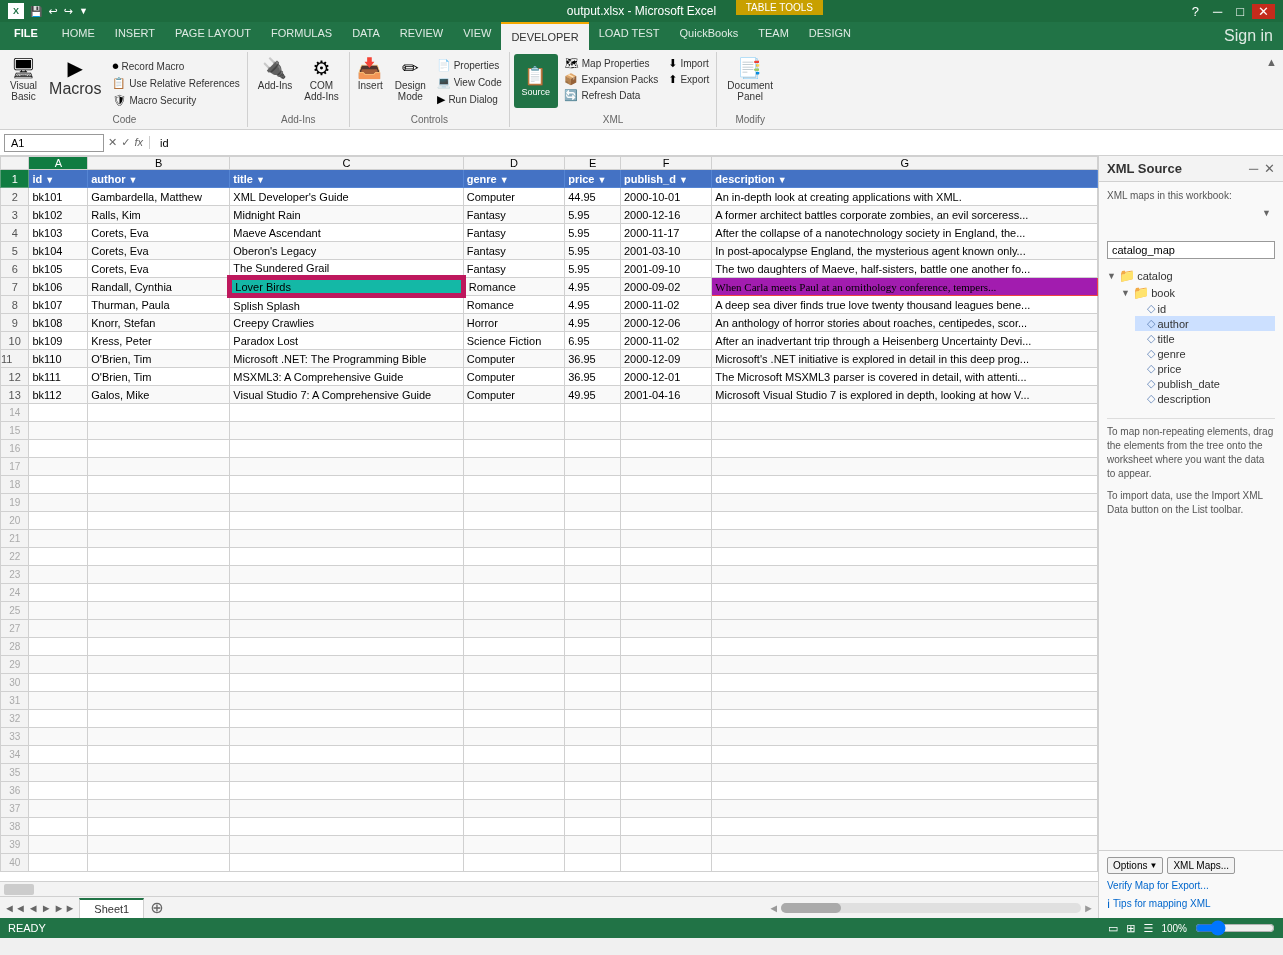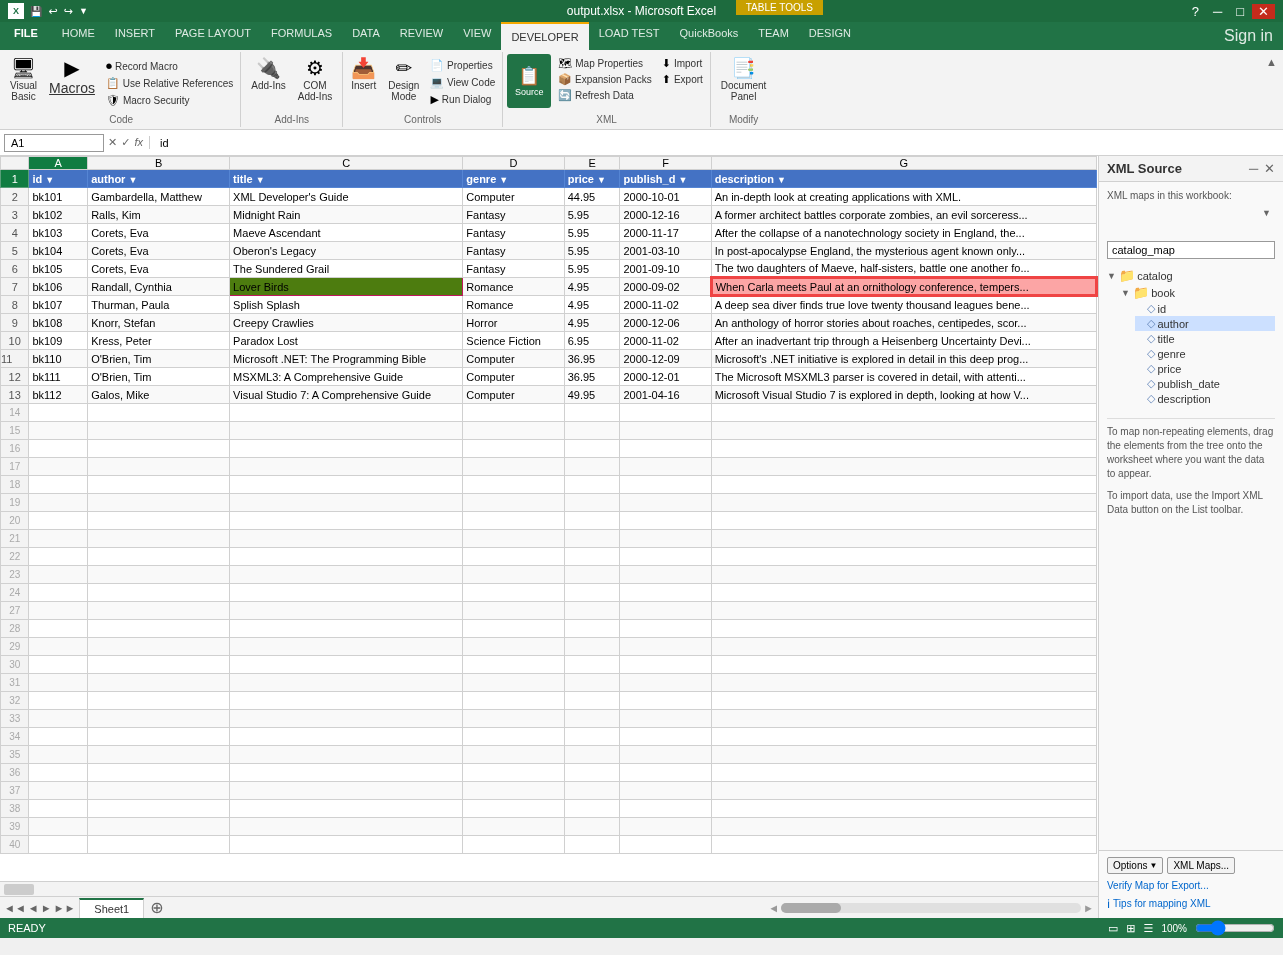--- a/index.html
+++ b/index.html
@@ -48,21 +48,21 @@
   <div style="background:#f3f3f3;border-bottom:1px solid #d0d0d0;display:flex;align-items:stretch;min-height:80px;padding:2px;">
 
     <div style="display:flex;flex-direction:column;border-right:1px solid #d0d0d0;padding:2px 4px;">
       <div style="display:flex;gap:4px;flex:1;align-items:flex-start;">
         <div style="display:flex;flex-direction:column;align-items:center;padding:2px 4px;cursor:pointer;border-radius:2px;">
           <span style="font-size:20px;">🖥</span>
           <span style="font-size:10px;color:#333;text-align:center;">Visual<br>Basic</span>
         </div>
         <div style="display:flex;flex-direction:column;align-items:center;padding:2px 4px;cursor:pointer;">
           <span style="font-size:20px;">▶</span>
-          <span style="font-size:14px;color:#333;text-decoration:underline;">Macros</span>
+          <span style="font-size:16px;color:#333;">Macros</span>
         </div>
         <div style="display:flex;flex-direction:column;gap:2px;justify-content:center;padding-top:4px;">
           <div style="display:flex;align-items:center;gap:3px;cursor:pointer;padding:1px 3px;border-radius:2px;">
             <span style="font-size:12px;">⏺</span>
             <span style="font-size:10px;color:#333;">Record Macro</span>
           </div>
           <div style="display:flex;align-items:center;gap:3px;cursor:pointer;padding:1px 3px;">
             <span style="font-size:11px;">📋</span>
             <span style="font-size:10px;color:#333;">Use Relative References</span>
           </div>
@@ -264,25 +264,25 @@
       <td style="background:white;border:1px solid #d0d0d0;height:18px;overflow:hidden;white-space:nowrap;text-overflow:ellipsis;padding:0 3px;">The Sundered Grail</td>
       <td style="background:white;border:1px solid #d0d0d0;height:18px;overflow:hidden;white-space:nowrap;text-overflow:ellipsis;padding:0 3px;">Fantasy</td>
       <td style="background:white;border:1px solid #d0d0d0;height:18px;overflow:hidden;white-space:nowrap;text-overflow:ellipsis;padding:0 3px;">5.95</td>
       <td style="background:white;border:1px solid #d0d0d0;height:18px;overflow:hidden;white-space:nowrap;text-overflow:ellipsis;padding:0 3px;">2001-09-10</td>
       <td style="background:white;border:1px solid #d0d0d0;height:18px;overflow:hidden;white-space:nowrap;text-overflow:ellipsis;padding:0 3px;">The two daughters of Maeve, half-sisters,    battle one another fo...</td>
     </tr>
             <tr>
       <td style="background:#f3f3f3;border:1px solid #d0d0d0;text-align:center;height:18px;color:#555;">7</td>
       <td style="background:#f9f9f9;border:1px solid #d0d0d0;height:18px;overflow:hidden;white-space:nowrap;text-overflow:ellipsis;padding:0 3px;">bk106</td>
       <td style="background:#f9f9f9;border:1px solid #d0d0d0;height:18px;overflow:hidden;white-space:nowrap;text-overflow:ellipsis;padding:0 3px;">Randall, Cynthia</td>
-      <td style="background:#4d7c0f;border:1px solid #be185d;height:18px;overflow:hidden;white-space:nowrap;text-overflow:ellipsis;padding:0 3px;margin-left:36px;">Lover Birds</td>
+      <td style="background:#14b8a6;border:5px solid #be185d;height:18px;overflow:hidden;white-space:nowrap;text-overflow:ellipsis;padding:0 3px;margin-left:36px;">Lover Birds</td>
       <td style="background:#f9f9f9;border:1px solid #d0d0d0;height:18px;overflow:hidden;white-space:nowrap;text-overflow:ellipsis;padding:0 3px;">Romance</td>
       <td style="background:#f9f9f9;border:1px solid #d0d0d0;height:18px;overflow:hidden;white-space:nowrap;text-overflow:ellipsis;padding:0 3px;">4.95</td>
       <td style="background:#f9f9f9;border:1px solid #d0d0d0;height:18px;overflow:hidden;white-space:nowrap;text-overflow:ellipsis;padding:0 3px;">2000-09-02</td>
-      <td style="background:#fca5a5;border:3px solid #ef4444;height:18px;overflow:hidden;white-space:nowrap;text-overflow:ellipsis;padding:0 3px;">When Carla meets Paul at an ornithology    conference, tempers...</td>
+      <td style="background:#a21caf;border:1px solid #ef4444;height:18px;overflow:hidden;white-space:nowrap;text-overflow:ellipsis;padding:0 3px;font-family:Liberation Serif, serif;">When Carla meets Paul at an ornithology    conference, tempers...</td>
     </tr>
             <tr>
       <td style="background:#f3f3f3;border:1px solid #d0d0d0;text-align:center;height:18px;color:#555;">8</td>
       <td style="background:white;border:1px solid #d0d0d0;height:18px;overflow:hidden;white-space:nowrap;text-overflow:ellipsis;padding:0 3px;">bk107</td>
       <td style="background:white;border:1px solid #d0d0d0;height:18px;overflow:hidden;white-space:nowrap;text-overflow:ellipsis;padding:0 3px;">Thurman, Paula</td>
       <td style="background:white;border:1px solid #d0d0d0;height:18px;overflow:hidden;white-space:nowrap;text-overflow:ellipsis;padding:0 3px;">Splish Splash</td>
       <td style="background:white;border:1px solid #d0d0d0;height:18px;overflow:hidden;white-space:nowrap;text-overflow:ellipsis;padding:0 3px;">Romance</td>
       <td style="background:white;border:1px solid #d0d0d0;height:18px;overflow:hidden;white-space:nowrap;text-overflow:ellipsis;padding:0 3px;">4.95</td>
       <td style="background:white;border:1px solid #d0d0d0;height:18px;overflow:hidden;white-space:nowrap;text-overflow:ellipsis;padding:0 3px;">2000-11-02</td>
       <td style="background:white;border:1px solid #d0d0d0;height:18px;overflow:hidden;white-space:nowrap;text-overflow:ellipsis;padding:0 3px;">A deep sea diver finds true love twenty    thousand leagues bene...</td>
@@ -439,20 +439,30 @@
     </tr>
             <tr>
       <td style="background:#f3f3f3;border:1px solid #d0d0d0;text-align:center;height:18px;color:#aaa;font-size:10px;">24</td>
       <td style="background:white;border:1px solid #d0d0d0;height:18px;"></td>
       <td style="background:white;border:1px solid #d0d0d0;height:18px;"></td>
       <td style="background:white;border:1px solid #d0d0d0;height:18px;"></td>
       <td style="background:white;border:1px solid #d0d0d0;height:18px;"></td>
       <td style="background:white;border:1px solid #d0d0d0;height:18px;"></td>
       <td style="background:white;border:1px solid #d0d0d0;height:18px;"></td>
       <td style="background:white;border:1px solid #d0d0d0;height:18px;"></td>
+    </tr>
+            <tr>
+      <td style="background:#f3f3f3;border:1px solid #d0d0d0;text-align:center;height:18px;color:#aaa;font-size:10px;">25</td>
+      <td style="background:#f9f9f9;border:1px solid #d0d0d0;height:18px;"></td>
+      <td style="background:#f9f9f9;border:1px solid #d0d0d0;height:18px;"></td>
+      <td style="background:#f9f9f9;border:1px solid #d0d0d0;height:18px;"></td>
+      <td style="background:#f9f9f9;border:1px solid #d0d0d0;height:18px;"></td>
+      <td style="background:#f9f9f9;border:1px solid #d0d0d0;height:18px;"></td>
+      <td style="background:#f9f9f9;border:1px solid #d0d0d0;height:18px;"></td>
+      <td style="background:#f9f9f9;border:1px solid #d0d0d0;height:18px;"></td>
     </tr>
             <tr>
       <td style="background:#f3f3f3;border:1px solid #d0d0d0;text-align:center;height:18px;color:#aaa;font-size:10px;">27</td>
       <td style="background:#f9f9f9;border:1px solid #d0d0d0;height:18px;"></td>
       <td style="background:#f9f9f9;border:1px solid #d0d0d0;height:18px;"></td>
       <td style="background:#f9f9f9;border:1px solid #d0d0d0;height:18px;"></td>
       <td style="background:#f9f9f9;border:1px solid #d0d0d0;height:18px;"></td>
       <td style="background:#f9f9f9;border:1px solid #d0d0d0;height:18px;"></td>
       <td style="background:#f9f9f9;border:1px solid #d0d0d0;height:18px;"></td>
       <td style="background:#f9f9f9;border:1px solid #d0d0d0;height:18px;"></td>

